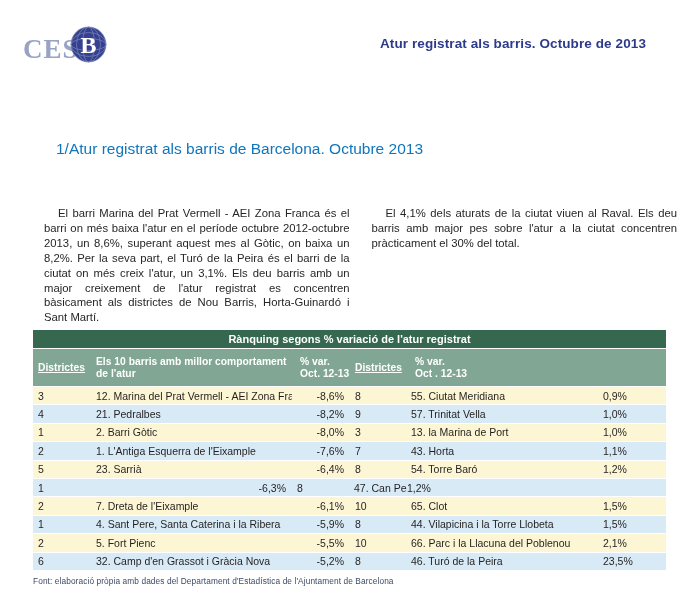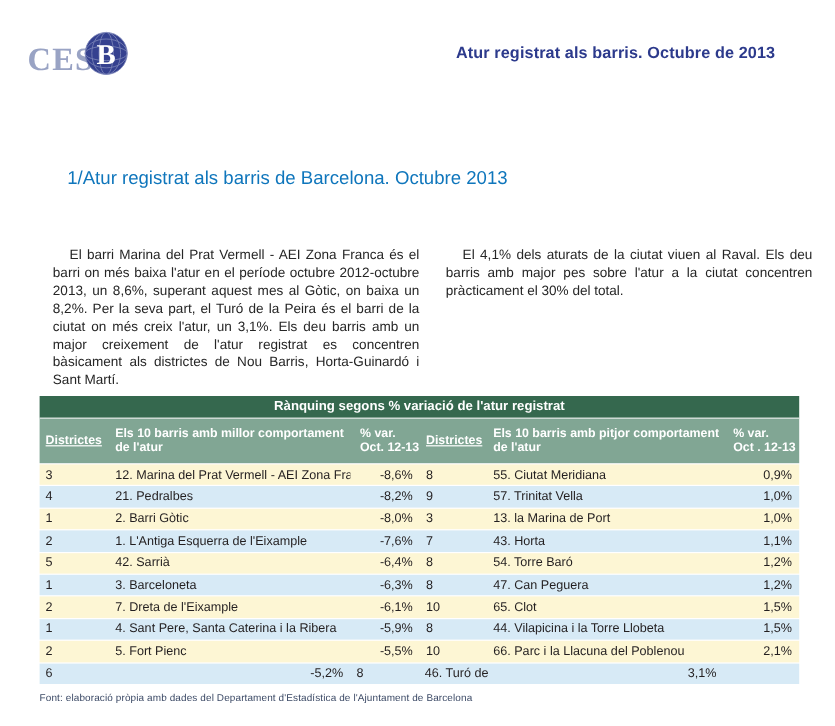--- a/index.html
+++ b/index.html
@@ -59,21 +59,21 @@
   }
   .table-head .cell{white-space:pre-line;line-height:1.15;}
   .table-body{display:flex;flex-direction:column;gap:1px;margin-top:1px;}
   .row{height:17.4px;font-size:10.5px;align-items:center;}
   .row.odd{background:var(--row-yellow);}
   .row.even{background:var(--row-blue);}
   .cell{overflow:hidden;white-space:nowrap;}
   .c-dist{padding-left:5px;}
   .c-name{padding-left:4px;}
   .c-pct{text-align:right;padding-right:6px;}
-  .c-pct-last{text-align:right;padding-right:6px;}
+  .c-pct-last{text-align:left;padding-right:6px;}
   .h-left{padding-left:5px;text-decoration:underline;}
   .h-name{padding-left:4px;}
   .h-pct{padding-left:8px;text-align:left;}
   
   .source-note{
     position:absolute;left:33px;top:576px;
     font-size:8.3px;color:#3c4a66;letter-spacing:0.1px;
   }
 </style>
 </head>
@@ -105,21 +105,20 @@
 </div>
 
 <div class="rank-table">
   <div class="table-title">Rànquing segons % variació de l'atur registrat</div>
   <div class="table-head grid-cols">
     <div class="cell h-left">Districtes</div>
     <div class="cell h-name">Els 10 barris amb millor comportament de l'atur</div>
     <div class="cell h-pct">% var.
 Oct. 12-13</div>
     <div class="cell h-left">Districtes</div>
-    <div class="cell h-name">Els 10 barris amb pitjor comportament de l'atur</div>
     <div class="cell h-pct">% var.
 Oct . 12-13</div>
   </div>
   <div class="table-body" id="table-body">
       <div class="row grid-cols odd">
         <div class="cell c-dist">3</div>
         <div class="cell c-name">12. Marina del Prat Vermell - AEI Zona Franca</div>
         <div class="cell c-pct">-8,6%</div>
         <div class="cell c-dist">8</div>
         <div class="cell c-name">55. Ciutat Meridiana</div>
@@ -144,29 +143,28 @@
       <div class="row grid-cols even">
         <div class="cell c-dist">2</div>
         <div class="cell c-name">1. L'Antiga Esquerra de l'Eixample</div>
         <div class="cell c-pct">-7,6%</div>
         <div class="cell c-dist">7</div>
         <div class="cell c-name">43. Horta</div>
         <div class="cell c-pct-last">1,1%</div>
       </div>
       <div class="row grid-cols odd">
         <div class="cell c-dist">5</div>
-        <div class="cell c-name">42. Sarrià</div>
+        <div class="cell c-name">23. Sarrià</div>
         <div class="cell c-pct">-6,4%</div>
         <div class="cell c-dist">8</div>
         <div class="cell c-name">54. Torre Baró</div>
         <div class="cell c-pct-last">1,2%</div>
       </div>
       <div class="row grid-cols even">
         <div class="cell c-dist">1</div>
-        <div class="cell c-name">3. Barceloneta</div>
         <div class="cell c-pct">-6,3%</div>
         <div class="cell c-dist">8</div>
         <div class="cell c-name">47. Can Peguera</div>
         <div class="cell c-pct-last">1,2%</div>
       </div>
       <div class="row grid-cols odd">
         <div class="cell c-dist">2</div>
         <div class="cell c-name">7. Dreta de l'Eixample</div>
         <div class="cell c-pct">-6,1%</div>
         <div class="cell c-dist">10</div>
@@ -184,21 +182,22 @@
       <div class="row grid-cols odd">
         <div class="cell c-dist">2</div>
         <div class="cell c-name">5. Fort Pienc</div>
         <div class="cell c-pct">-5,5%</div>
         <div class="cell c-dist">10</div>
         <div class="cell c-name">66. Parc i la Llacuna del Poblenou</div>
         <div class="cell c-pct-last">2,1%</div>
       </div>
       <div class="row grid-cols even">
         <div class="cell c-dist">6</div>
+        <div class="cell c-name">32. Camp d'en Grassot i Gràcia Nova</div>
         <div class="cell c-pct">-5,2%</div>
         <div class="cell c-dist">8</div>
         <div class="cell c-name">46. Turó de la Peira</div>
-        <div class="cell c-pct-last">3,1%</div>
+        <div class="cell c-pct-last">23,5%</div>
       </div>
     </div>
 </div>
 
 <div class="source-note">Font: elaboració pròpia amb dades del Departament d'Estadística de l'Ajuntament de Barcelona</div>
 
 </body></html>

